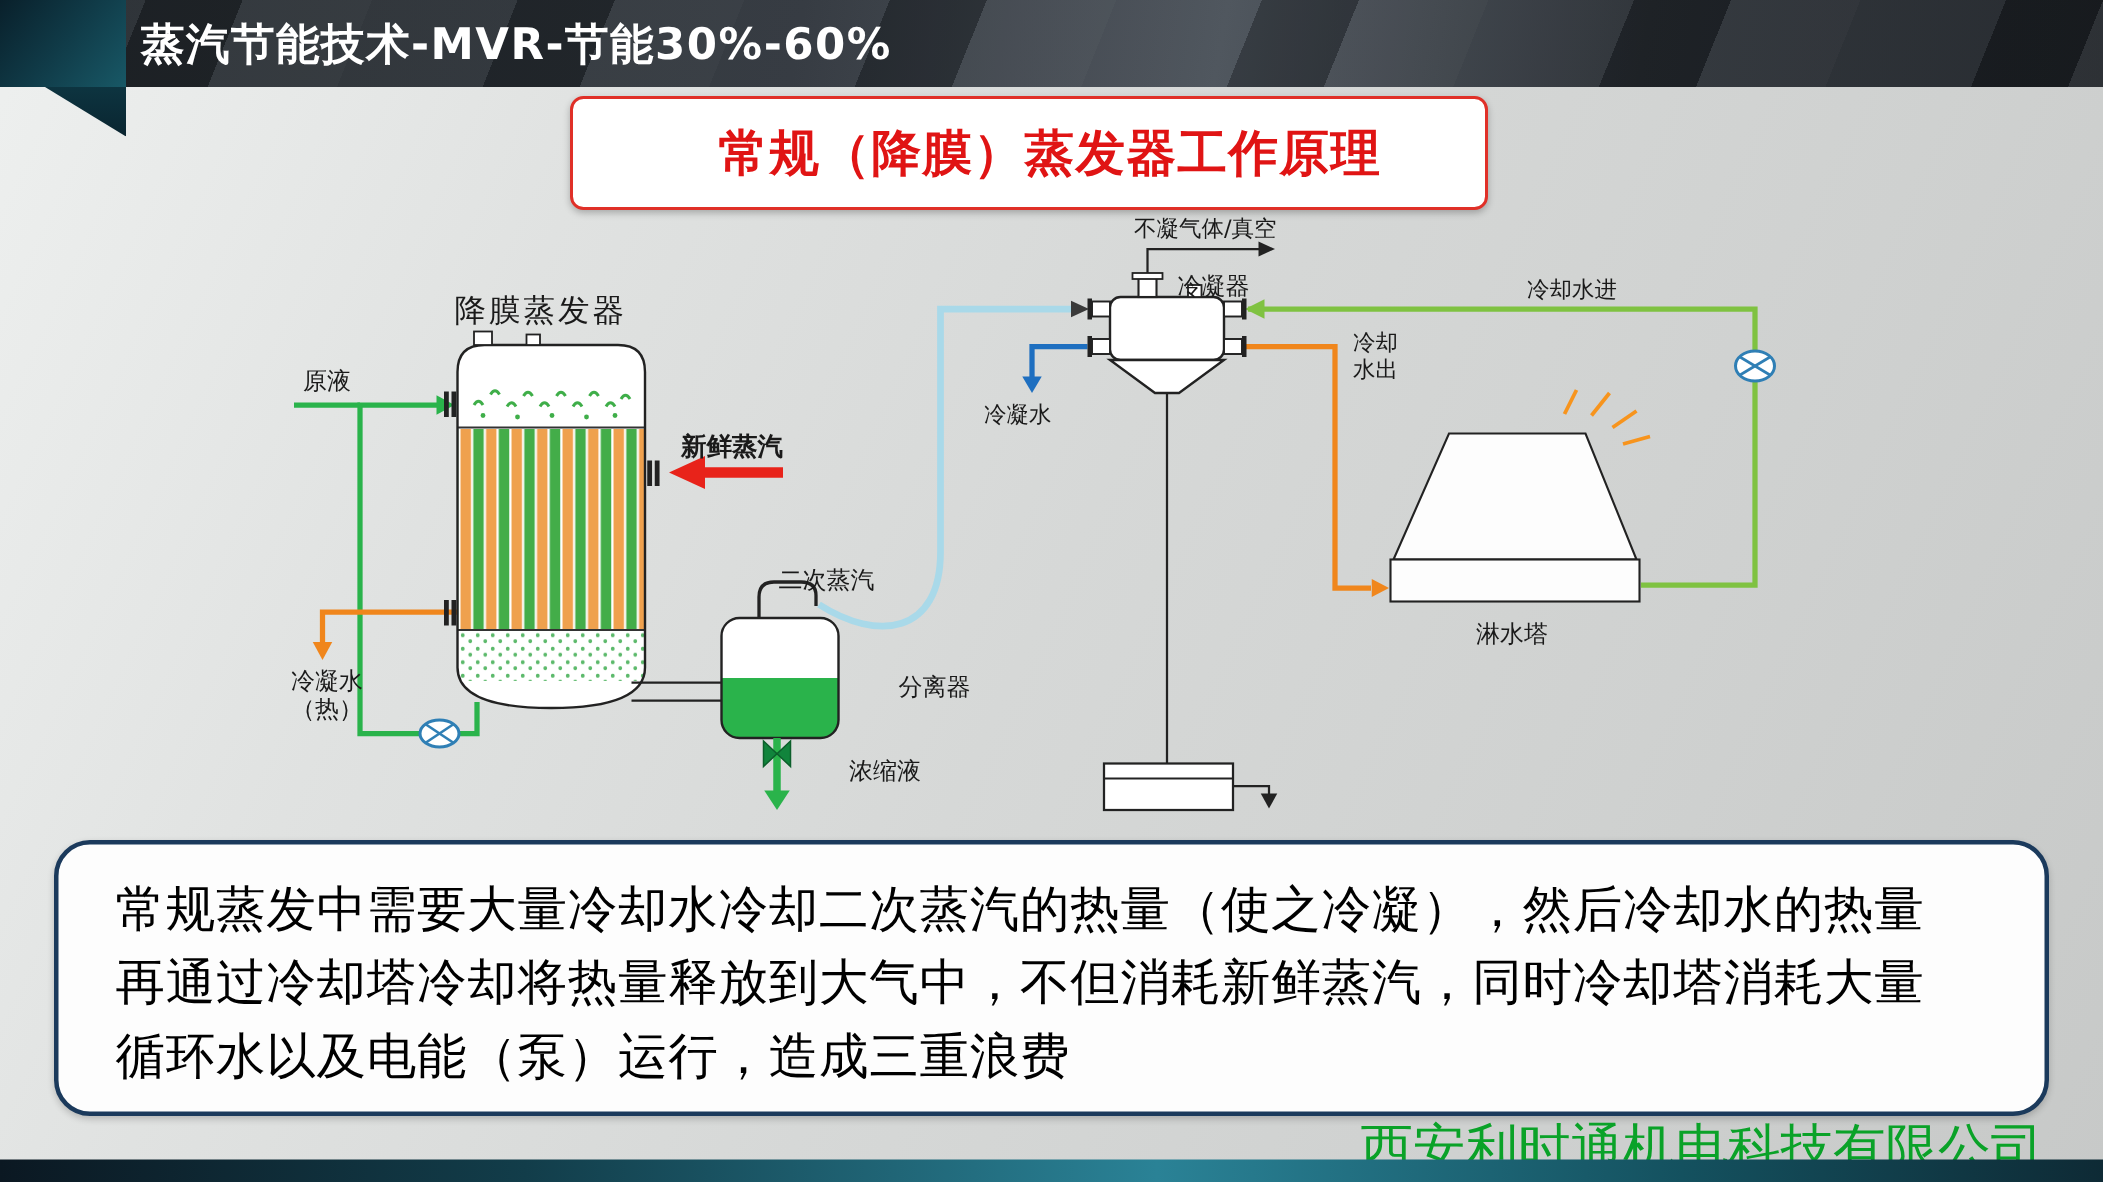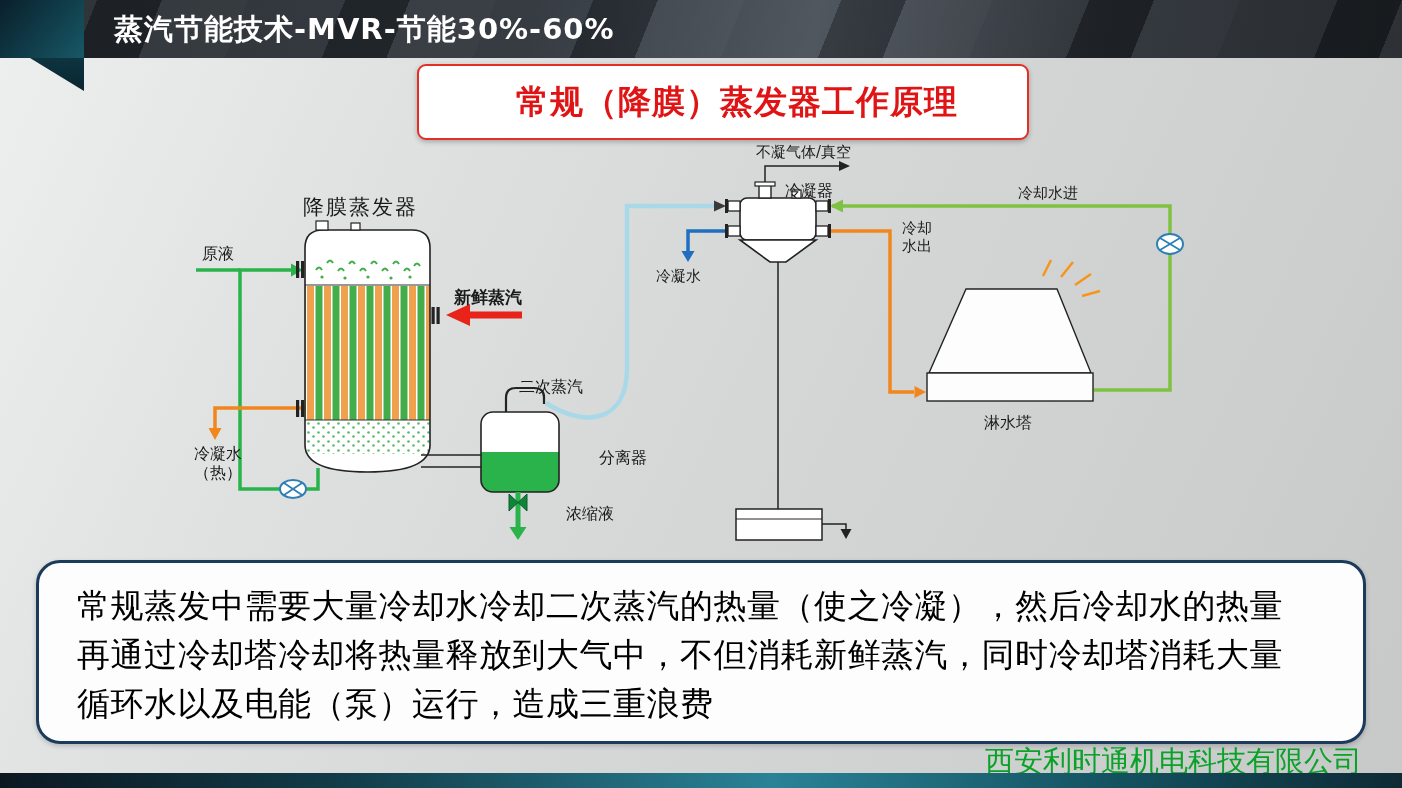--- a/index.html
+++ b/index.html
@@ -20,29 +20,29 @@
     position:absolute; left:0; top:0; width:84px; height:58px;
     background:linear-gradient(130deg,#09202b 0%,#103b48 50%,#185866 100%);
   }
   .header-fold {
     position:absolute; left:30px; top:58px; width:54px; height:33px;
     clip-path:polygon(0 0,100% 0,100% 100%);
     background:linear-gradient(#0d3440,#0a2530);
   }
   .header-title {
     position:absolute; left:94px; top:0; height:58px; line-height:58px;
-    color:#ffffff; font-size:29px; font-weight:bold; letter-spacing:1px;margin-left:20px;
+    color:#ffffff; font-size:29px; font-weight:bold; letter-spacing:1px;
   }
   .header-contact {
     position:absolute; right:34px; top:0; height:58px; line-height:58px;
     color:#2fbcab; font-size:21px; font-weight:bold;
   }
   
   .title-box {
-    position:absolute; left:417px; top:64px; width:612px; height:76px;
+    position:absolute; left:380px; top:64px; width:612px; height:76px;
     background:#ffffff; border:2.5px solid #e03028; border-radius:9px;
     display:flex; align-items:center; justify-content:center;
     box-shadow:0 2px 5px rgba(0,0,0,0.25);
     padding-left:28px;
   }
   .title-box span {
     color:#e01414; font-size:33px; font-weight:bold; letter-spacing:1px;
     font-family:"DejaVu Serif", serif;
   }
   
@@ -55,21 +55,21 @@
     padding:18px 28px 0 38px;
     box-shadow:0 2px 5px rgba(0,0,0,0.2);
   }
   .body-box .line {
     font-size:33px; line-height:49px; color:#000;
     font-family:"DejaVu Serif", serif; letter-spacing:0.5px;
   }
   
   .company {
     position:absolute; right:40px; top:742px;
-    color:#0aa228; font-size:29px; font-family:"DejaVu Serif", serif;
+    color:#0aa228; font-size:35px; font-family:"DejaVu Serif", serif;
   }
   .footer-bar {
     position:absolute; left:0; bottom:0; width:1402px; height:15px;
     background:linear-gradient(90deg,#0b1822 0%,#123d4a 25%,#2a8296 55%,#14515f 80%,#0e2a35 100%);
   }
 </style>
 </head>
 <body>
 
 <div class="slide">

